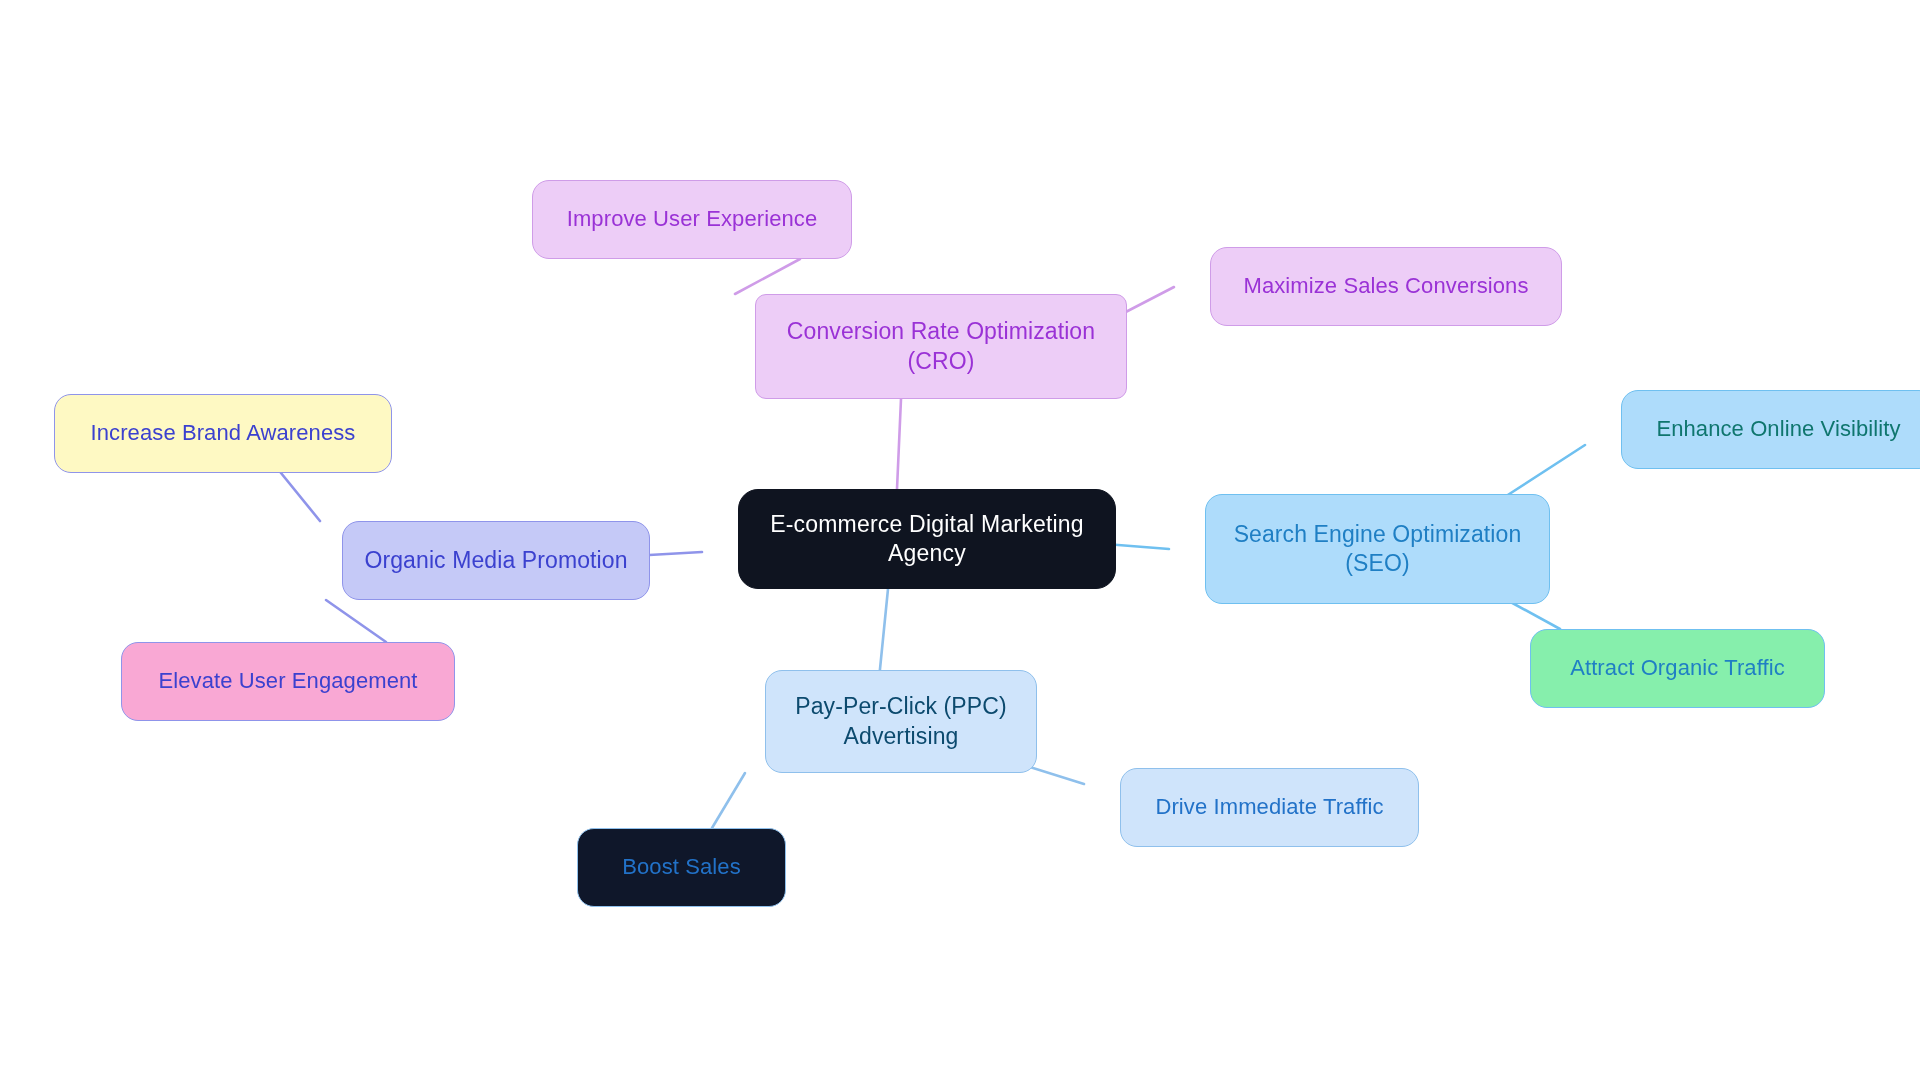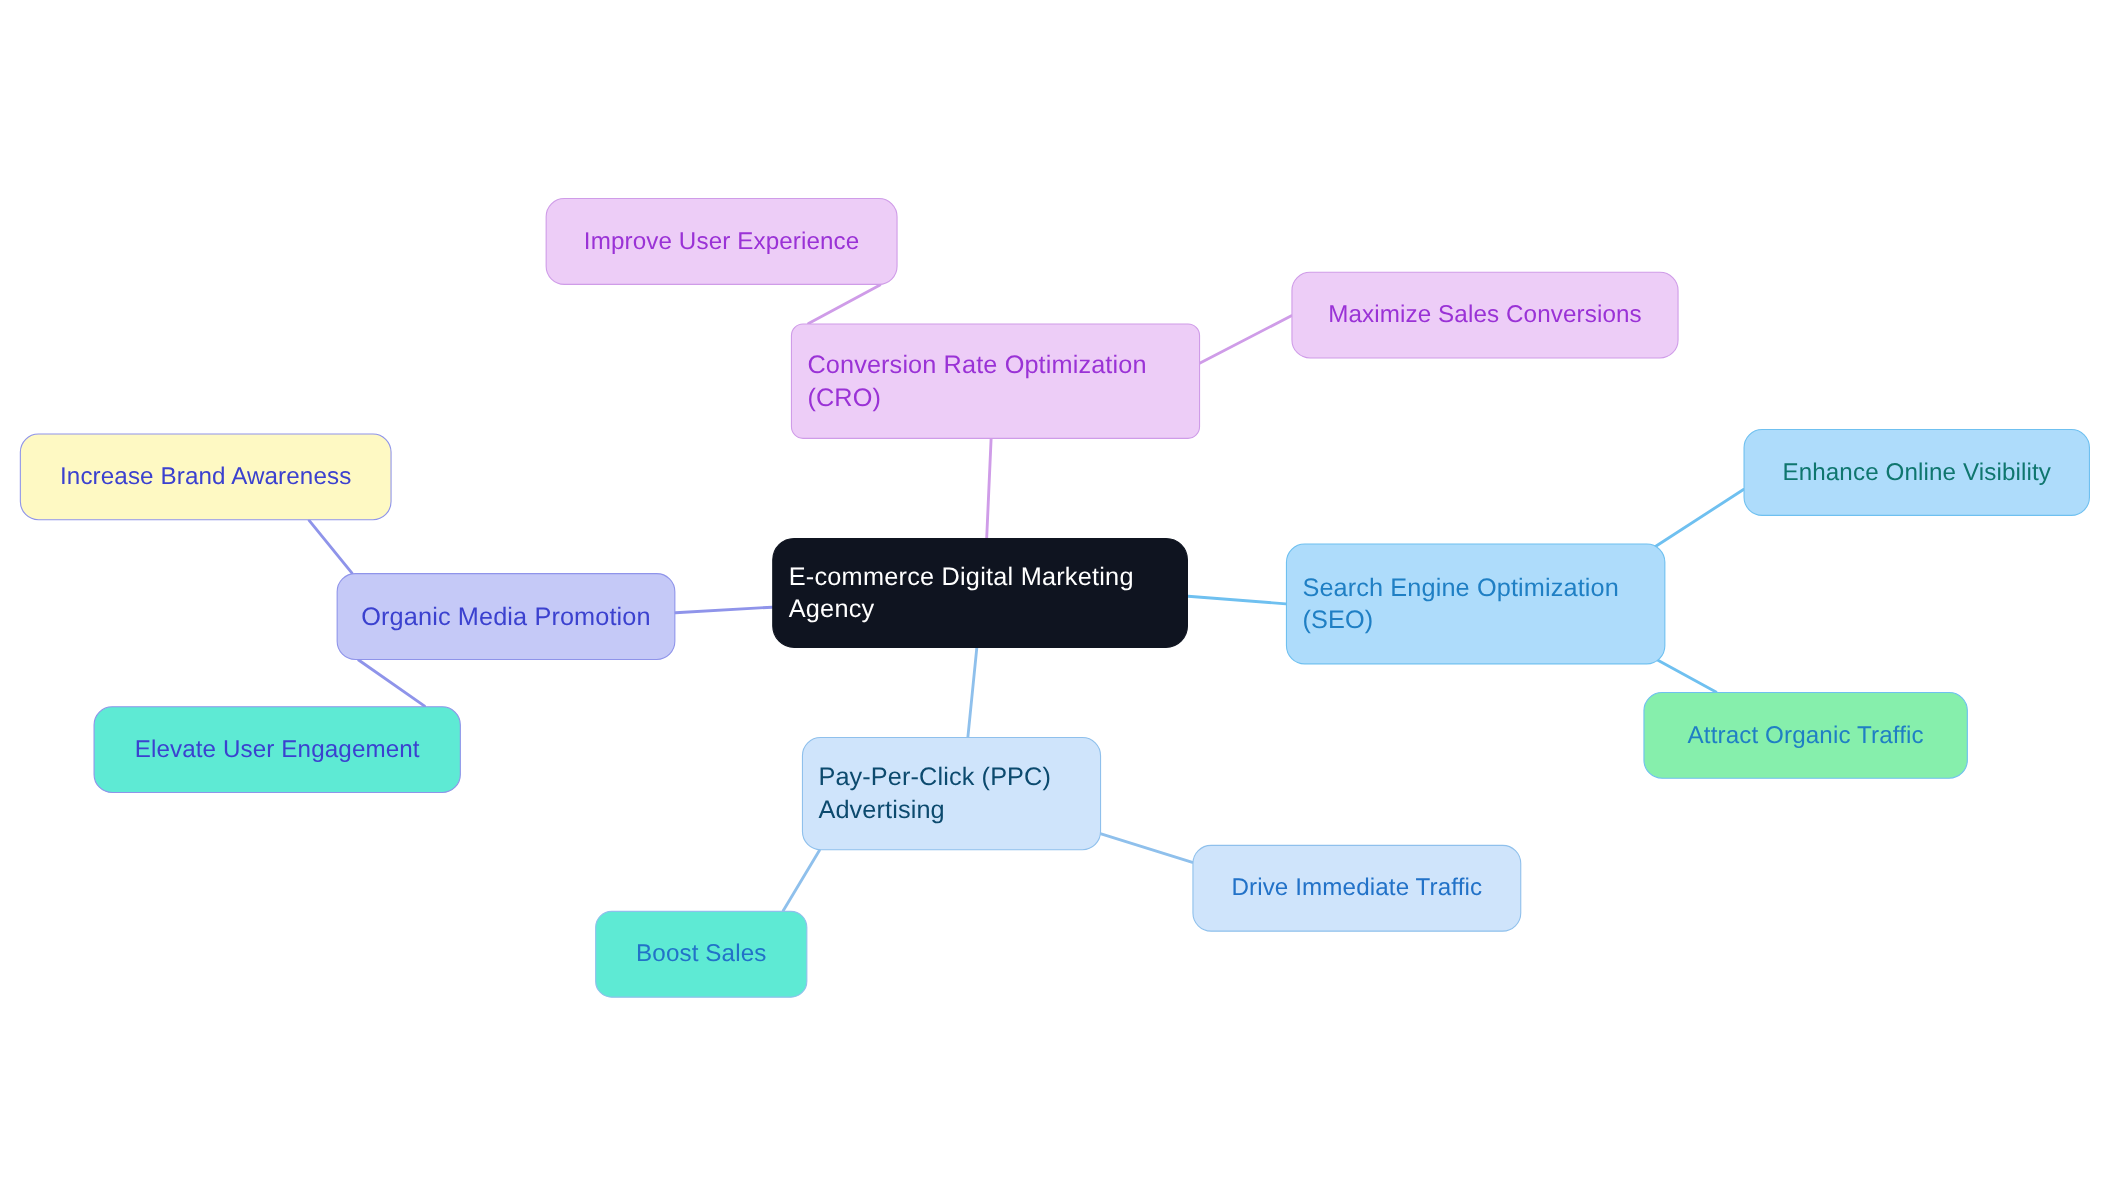--- a/index.html
+++ b/index.html
@@ -25,27 +25,29 @@
     width: 1920px;
     height: 1083px;
     pointer-events: none;
   }
   .node {
     position: absolute;
     box-sizing: border-box;
     display: flex;
     align-items: center;
     justify-content: center;
+    text-align: center;
     border-style: solid;
     border-width: 1.6px;
     border-radius: 17px;
     padding: 6px 14px;
     line-height: 1.28;
     white-space: pre-line;
     letter-spacing: 0.1px;
+    margin-left: 36px;
   }
   .node.root {
     border-radius: 20px;
     border-width: 1px;
     font-size: 23px;
     letter-spacing: 0.2px;
   }
   .node.branch {
     font-size: 23px;
   }
@@ -71,21 +73,21 @@
       <path d="M 735,294 L 800,259" stroke="#cf9ce8" stroke-width="2.6" fill="none" stroke-linecap="round"></path>
       <path d="M 1091,330 L 1174,287" stroke="#cf9ce8" stroke-width="2.6" fill="none" stroke-linecap="round"></path>
     </svg>
   <div id="nodes">
       <div class="node root" style="left: 702px; top: 489px; width: 378px; height: 100px; background: rgb(15, 20, 32); border-color: rgb(15, 20, 32); color: rgb(255, 255, 255);">E-commerce Digital Marketing Agency</div>
       <div class="node branch" style="left: 1169px; top: 494px; width: 345px; height: 110px; background: rgb(174, 220, 251); border-color: rgb(111, 192, 240); color: rgb(31, 127, 196);">Search Engine Optimization (SEO)</div>
       <div class="node leaf" style="left: 1585px; top: 390px; width: 315px; height: 79px; background: rgb(174, 220, 251); border-color: rgb(111, 192, 240); color: #0f766e;">Enhance Online Visibility</div>
       <div class="node leaf" style="left: 1494px; top: 629px; width: 295px; height: 79px; background: #86efac; border-color: rgb(111, 192, 240); color: rgb(31, 127, 196);">Attract Organic Traffic</div>
       <div class="node branch" style="left: 729px; top: 670px; width: 272px; height: 103px; background: rgb(207, 228, 251); border-color: rgb(143, 192, 236); color: #0c4a6e;">Pay-Per-Click (PPC) Advertising</div>
       <div class="node leaf" style="left: 1084px; top: 768px; width: 299px; height: 79px; background: rgb(207, 228, 251); border-color: rgb(143, 192, 236); color: rgb(34, 114, 200);">Drive Immediate Traffic</div>
-      <div class="node leaf" style="left: 541px; top: 828px; width: 193px; height: 79px; background: #5eead4; border-color: rgb(143, 192, 236); color: rgb(34, 114, 200); border-radius: 15px;">Boost Sales</div>
+      <div class="node leaf" style="left: 541px; top: 828px; width: 209px; height: 79px; background: #0f172a; border-color: rgb(143, 192, 236); color: rgb(34, 114, 200);">Boost Sales</div>
       <div class="node branch" style="left: 306px; top: 521px; width: 308px; height: 79px; background: rgb(197, 201, 247); border-color: rgb(143, 148, 234); color: rgb(59, 65, 207);">Organic Media Promotion</div>
       <div class="node leaf" style="left: 18px; top: 394px; width: 338px; height: 79px; background: #fef9c3; border-color: rgb(143, 148, 234); color: rgb(59, 65, 207);">Increase Brand Awareness</div>
-      <div class="node leaf" style="left: 85px; top: 642px; width: 334px; height: 79px; background: #5eead4; border-color: rgb(143, 148, 234); color: rgb(59, 65, 207);">Elevate User Engagement</div>
+      <div class="node leaf" style="left: 85px; top: 642px; width: 334px; height: 79px; background: #f9a8d4; border-color: rgb(143, 148, 234); color: rgb(59, 65, 207);">Elevate User Engagement</div>
       <div class="node branch" style="left: 719px; top: 294px; width: 372px; height: 105px; background: rgb(237, 205, 247); border-color: rgb(207, 156, 232); color: rgb(154, 50, 214); border-radius: 11px;">Conversion Rate Optimization (CRO)</div>
       <div class="node leaf" style="left: 496px; top: 180px; width: 320px; height: 79px; background: rgb(237, 205, 247); border-color: rgb(207, 156, 232); color: rgb(154, 50, 214);">Improve User Experience</div>
       <div class="node leaf" style="left: 1174px; top: 247px; width: 352px; height: 79px; background: rgb(237, 205, 247); border-color: rgb(207, 156, 232); color: rgb(154, 50, 214);">Maximize Sales Conversions</div>
     </div>
 </div>
 
 </body></html>

